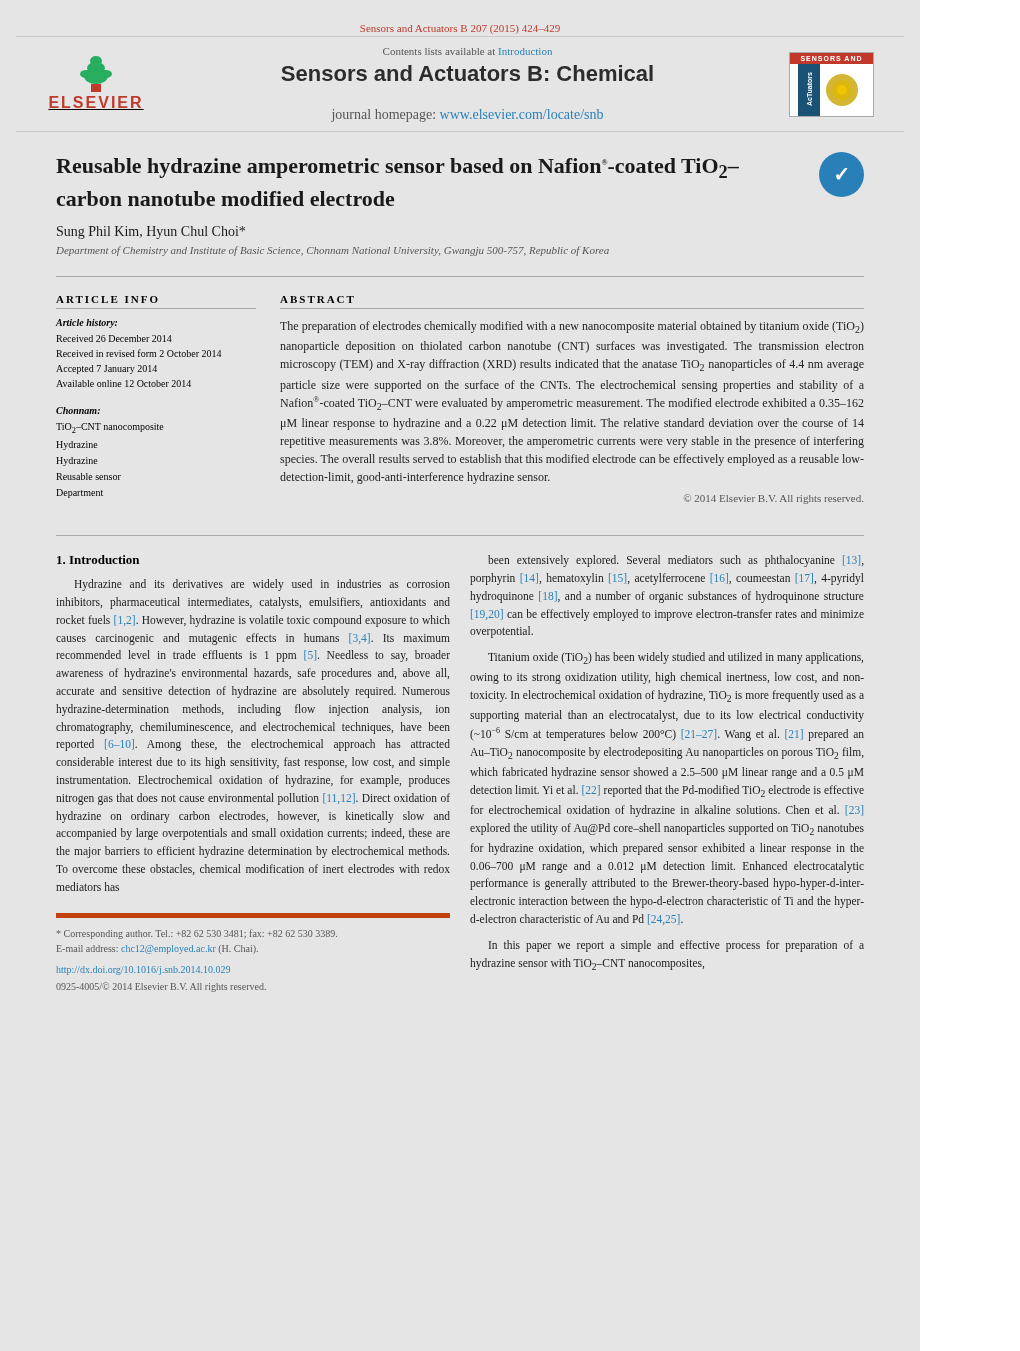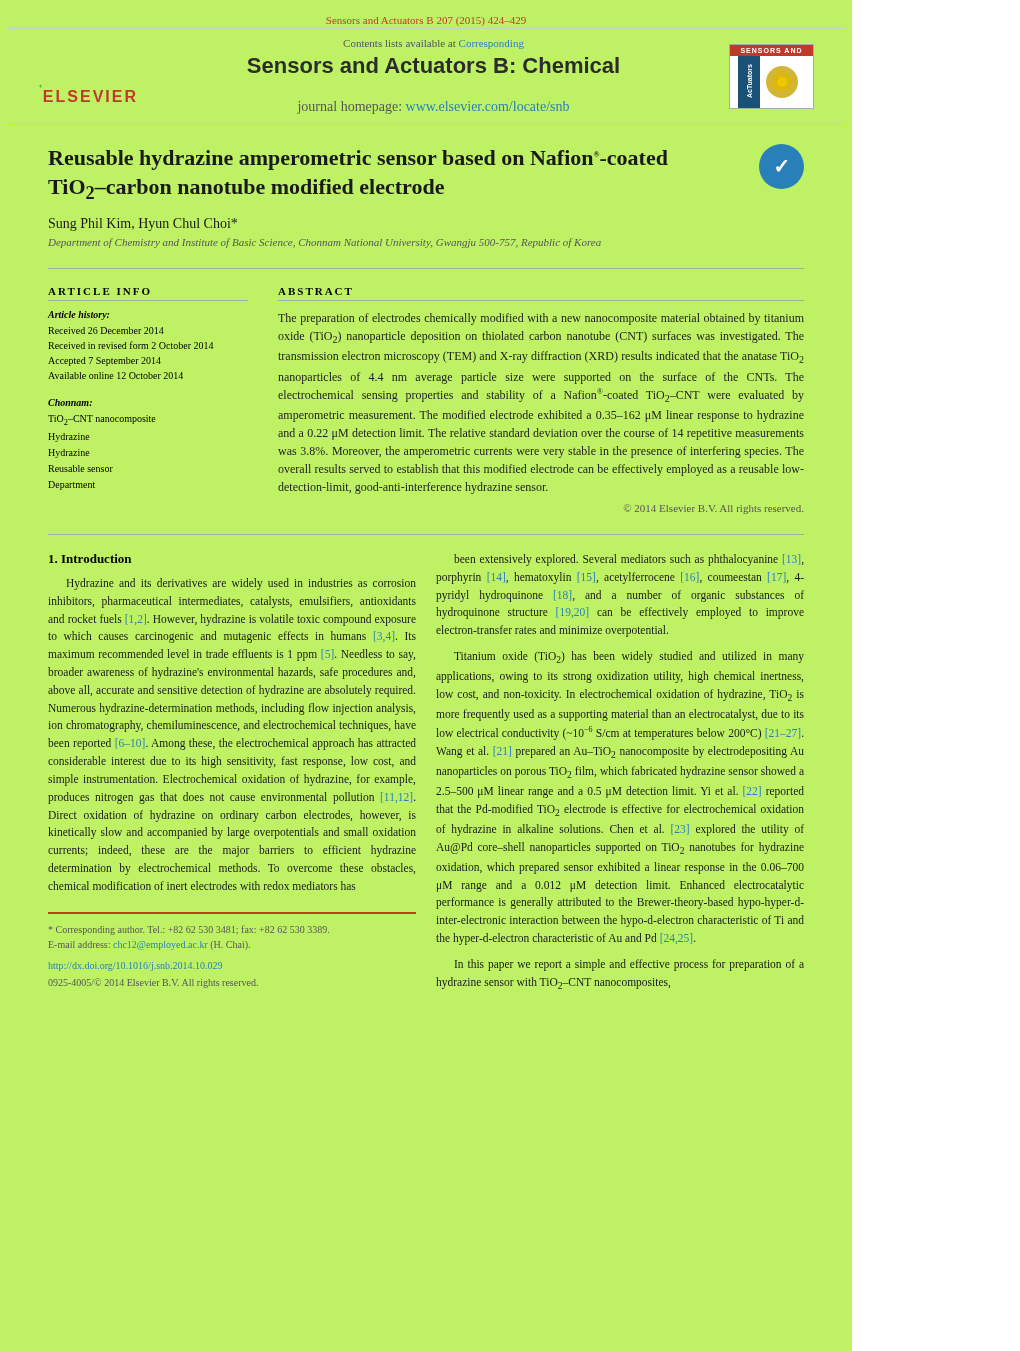--- a/index.html
+++ b/index.html
@@ -5,24 +5,24 @@
     * { margin: 0; padding: 0; box-sizing: border-box; }
     body {
       width: 1020px;
       min-height: 1351px;
       background: #fff;
       font-family: 'Times New Roman', Times, serif;
       font-size: 13px;
       color: #000;
     }
     .page-wrapper {
-      width: 852px;
+      width: 920px;
       min-height: 1351px;
-      background: #bef264;
-      padding: 8px;
+      background: #e5e5e5;
+      padding: 16px;
     }
     
     .header-top {
       text-align: center;
       padding: 6px 0 2px;
       font-size: 11px;
       color: #c0392b;
       border-bottom: none;
     }
     .header-main {
@@ -30,22 +30,23 @@
       align-items: center;
       justify-content: space-between;
       padding: 8px 30px;
       border-top: 1px solid #ccc;
       border-bottom: 1px solid #ccc;
     }
     .elsevier-logo {
       width: 100px;
       height: 60px;
       display: flex;
-      flex-direction: row;
-      align-items: flex-end;
+      flex-direction: column;
+      align-items: center;
+      text-decoration: underline;
     }
     .elsevier-tree {
       width: 60px;
       height: 40px;
     }
     .elsevier-text {
       font-size: 16px;
       font-weight: bold;
       color: #c0392b;
       letter-spacing: 2px;
@@ -143,21 +144,21 @@
       margin-bottom: 4px;
     }
     .affiliation {
       font-size: 11px;
       font-style: italic;
       color: #555;
       margin-bottom: 20px;
     }
     .two-column {
       display: flex;
-      gap: 30px;
+      gap: 24px;
       margin-bottom: 20px;
     }
     .article-info {
       width: 200px;
       flex-shrink: 0;
     }
     .info-section-title {
       font-size: 11px;
       font-weight: bold;
       letter-spacing: 2px;
@@ -237,21 +238,21 @@
     }
     .body-text p {
       margin-bottom: 8px;
       text-indent: 18px;
     }
     .body-text a, .ref-link {
       color: #2980b9;
       text-decoration: none;
     }
     .footnote-area {
-      border-top: 2px solid #c2410c;
+      border-top: 5px solid #c2410c;
       padding-top: 8px;
       margin-top: 16px;
       font-size: 10px;
       color: #555;
       line-height: 1.5;
     }
     .footnote-area a {
       color: #2980b9;
       text-decoration: none;
     }
@@ -278,21 +279,21 @@
         <ellipse cx="30" cy="7" rx="6" ry="5" fill="#27ae60"></ellipse>
         <ellipse cx="20" cy="20" rx="6" ry="4" fill="#27ae60"></ellipse>
         <ellipse cx="40" cy="20" rx="6" ry="4" fill="#27ae60"></ellipse>
       </svg>
       <div class="elsevier-text">ELSEVIER</div>
     </div>
 
     <div class="header-center">
       <div class="contents-line">
         <span>Contents lists available at</span>
-        <a href="#" style="color:#2980b9;">Corresponding</a>
+        <a href="#" style="color:#2980b9;">Introduction</a>
       </div>
       <div class="journal-title">Sensors and Actuators B: Chemical</div>
       <div class="journal-homepage">
         <span>journal homepage:</span>
         <a href="#">www.elsevier.com/locate/snb</a>
       </div>
     </div>
 
     <div class="sensors-logo" style="width:85px;height:65px;border:1px solid #aaa;display:flex;flex-direction:column;overflow:hidden;">
       <div class="sensors-top-bar" style="background:#c0392b;color:#fff;font-size:7px;font-weight:bold;padding:2px;text-align:center;font-family:Arial,sans-serif;">SENSORS AND</div>
@@ -333,21 +334,21 @@
     <hr class="divider">
 
     <div class="two-column">
 
       <div class="article-info">
         <div class="info-section-title">ARTICLE INFO</div>
         <div class="info-block">
           <div class="info-label">Article history:</div>
           <div class="info-value">Received 26 December 2014</div>
           <div class="info-value">Received in revised form 2 October 2014</div>
-          <div class="info-value">Accepted 7 September 2014</div>
+          <div class="info-value">Accepted 7 January 2014</div>
           <div class="info-value">Available online 12 October 2014</div>
         </div>
         <div class="info-block">
           <div class="info-label">Chonnam:</div>
           <div class="keyword-item">TiO<sub>2</sub>–CNT nanocomposite</div>
           <div class="keyword-item">Hydrazine</div>
           <div class="keyword-item">Hydrazine</div>
           <div class="keyword-item">Reusable sensor</div>
           <div class="keyword-item">Department</div>
         </div>

